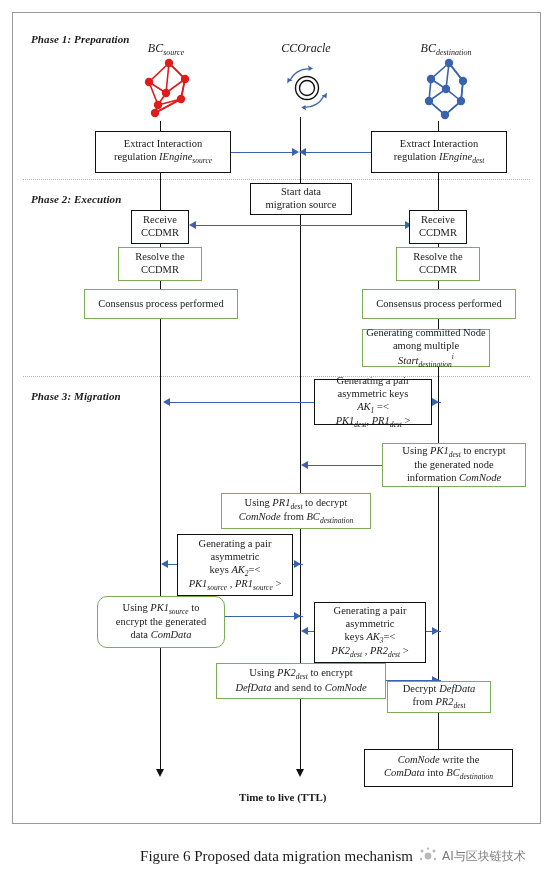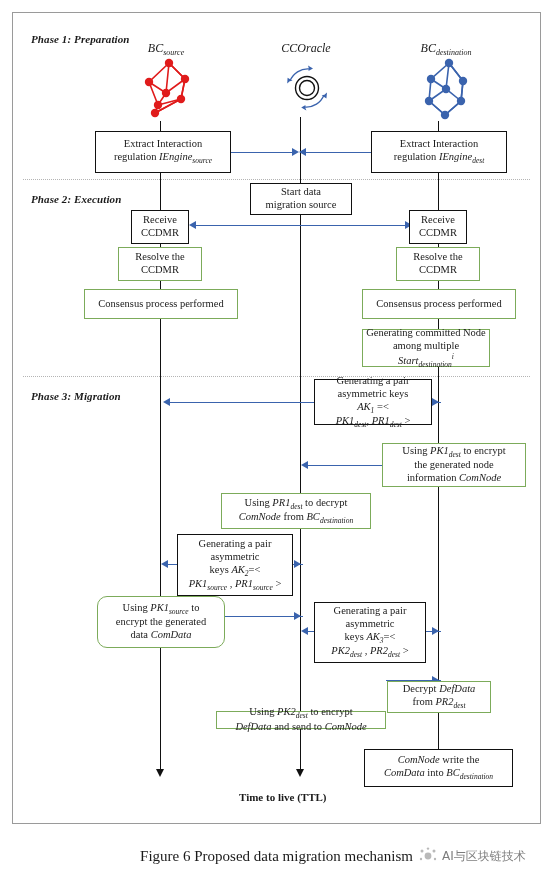--- a/index.html
+++ b/index.html
@@ -354,21 +354,21 @@
       <span>asymmetric</span><br>
       <span>keys </span><i>AK</i><sub>3</sub><span>=&lt;</span><br>
       <i>PK2</i><sub>dest</sub><span> , </span><i>PR2</i><sub>dest</sub><span> &gt;</span>
     </div>
   </div>
   <div class="hline" style="left:290px; top:618px; width:12px;"></div>
   <div class="ar-left" style="left:288px; top:614px;"></div>
   <div class="hline" style="left:412px; top:618px; width:16px;"></div>
   <div class="ar-right" style="left:419px; top:614px;"></div>
 
-  <div class="box green" style="left:203px; top:650px; width:170px; height:18px;margin-top:48px;">
+  <div class="box green" style="left:203px; top:650px; width:170px; height:36px;">
     <div class="txt">
       <span>Using </span><i>PK2</i><sub>dest</sub><span> to encrypt</span><br>
       <i>DefData</i><span> and send to </span><i>ComNode</i>
     </div>
   </div>
   <div class="hline" style="left:373px; top:667px; width:55px;"></div>
   <div class="ar-right" style="left:419px; top:663px;"></div>
 
   <div class="box green" style="left:374px; top:668px; width:104px; height:32px;">
     <div class="txt">

